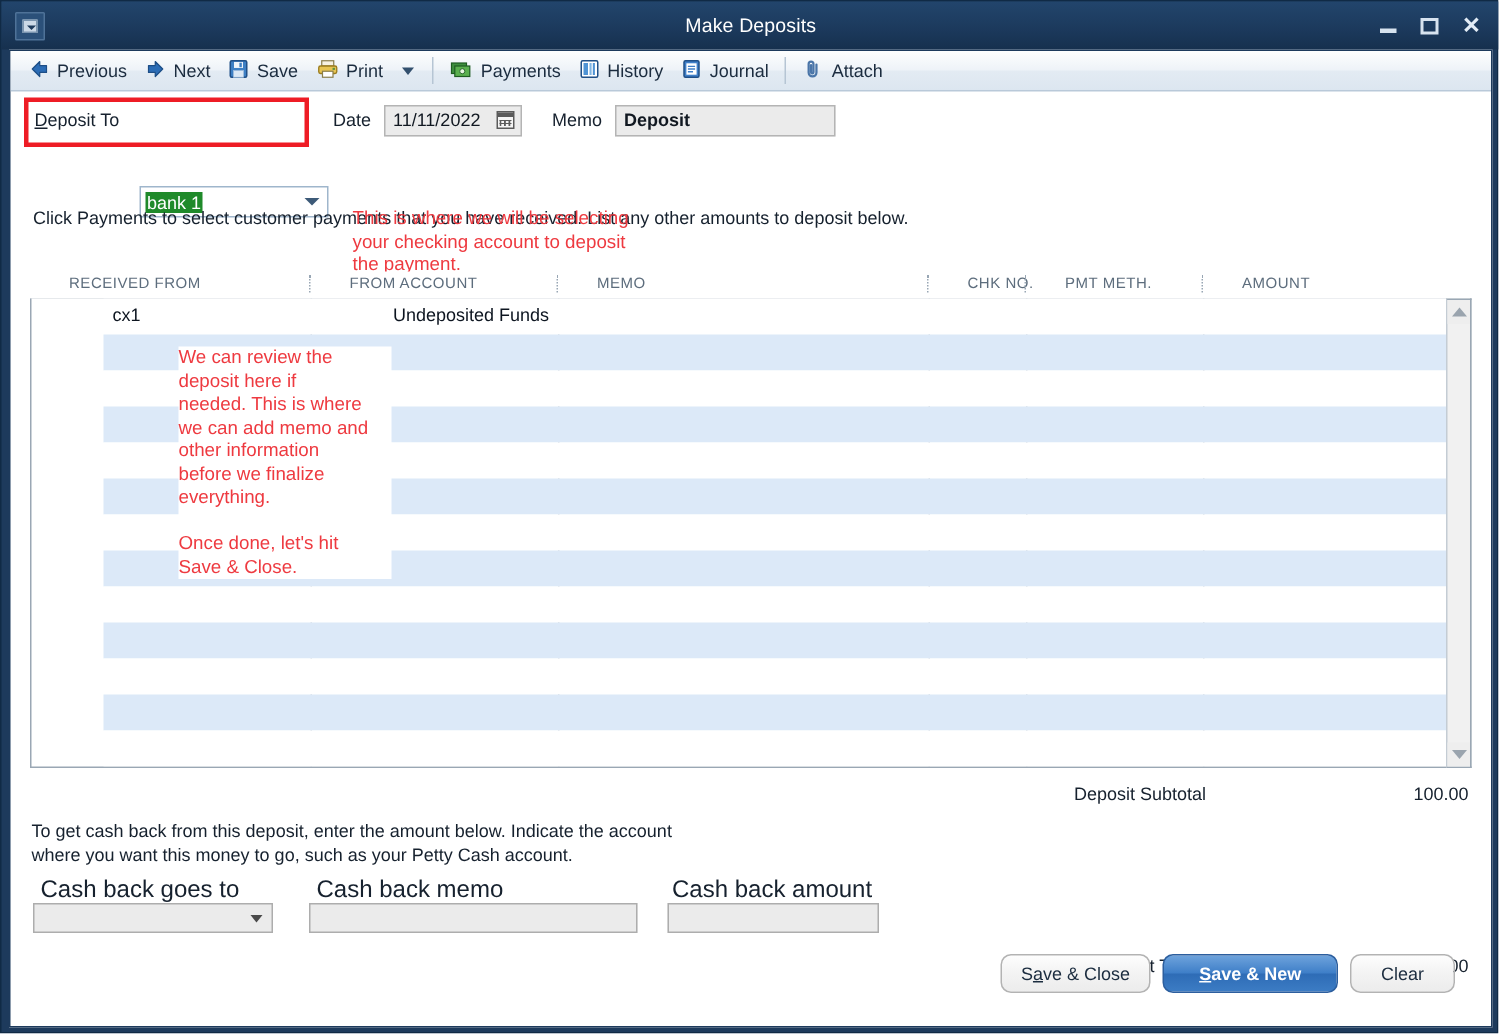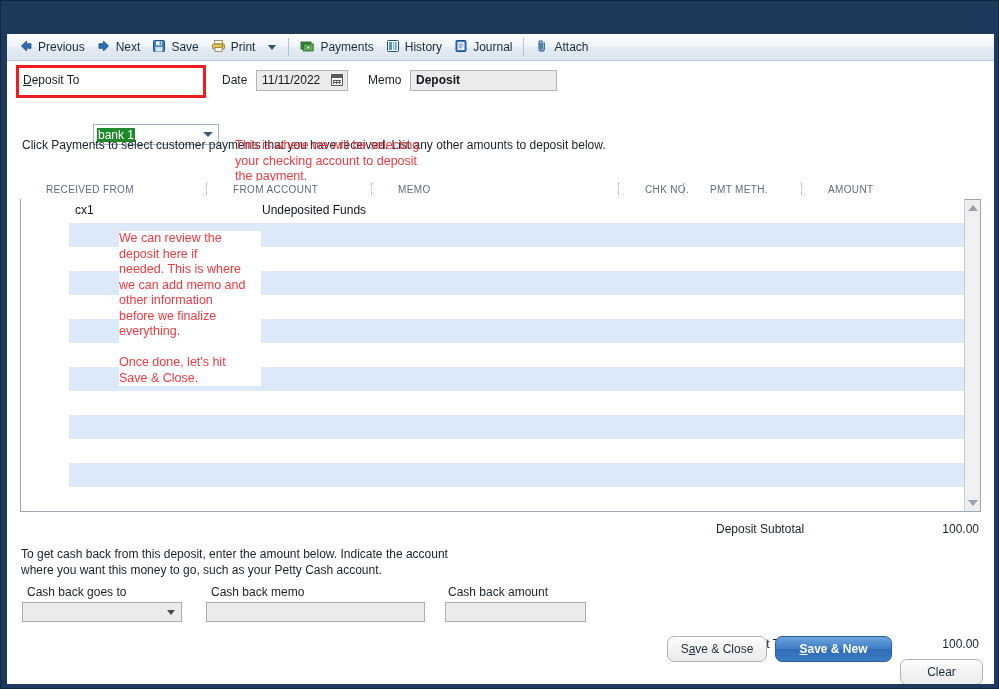--- a/index.html
+++ b/index.html
@@ -364,21 +364,21 @@
   }
 
   .cashtext {
     position: absolute;
     left: 14px; top: 512px;
     font-size: 12px;
     color: #16212e;
     line-height: 16px;
   }
 
-  .cb-lbl { position: absolute; font-size: 12px; color: #16212e; }
+  .cb-lbl { position: absolute; font-size: 16px; color: #16212e; }
   .cb-field {
     position: absolute;
     box-sizing: border-box;
     background: #ebebeb;
     border: 1px solid #adadad;
     height: 20px;
   }
   .cb-field .cb-caret {
     position: absolute; right: 6px; top: 7px;
     width: 0; height: 0;
@@ -420,20 +420,37 @@
     font-weight: bold;
   }
   .btn u { text-decoration: underline; }
 </style>
 </head>
 <body>
 
 <div id="app">
   <div class="window">
 
+    <div class="titlebar">
+      <div class="sysmenu">
+        <div class="glyph"></div>
+      </div>
+      <div class="title-text">Make Deposits</div>
+      <div class="winbtns">
+        <div class="winbtn">
+            <div class="min-g"></div>
+          </div>
+        <div class="winbtn">
+            <div class="max-g"></div>
+          </div>
+        <div class="winbtn">
+            <span class="close-g">✕</span>
+          </div>
+      </div>
+    </div>
 
     <div class="client">
 
       <div class="toolbar">
 
         <div class="tb-item">
           <span class="ico">
             <svg width="14" height="14" viewBox="0 0 14 14">
               <path d="M7.5 2 L2.5 7 L7.5 12 L7.5 9.3 L12 9.3 L12 4.7 L7.5 4.7 Z" fill="#2b6cb5" stroke="#1d4e86" stroke-width="0.8" stroke-linejoin="round"></path>
             </svg>
@@ -647,19 +664,19 @@
 
       <span class="total-lbl">Deposit Total</span>
       <span class="total-val">100.00</span>
 
       <div class="btn" style="left:660px; top:602px; width:100px;">
         <span>S<u>a</u>ve &amp; Close</span>
       </div>
       <div class="btn primary" style="left:768px; top:602px; width:117px;">
         <span><u>S</u>ave &amp; New</span>
       </div>
-      <div class="btn" style="left:893px; top:602px; width:83px;margin-top:23px;">
+      <div class="btn" style="left:893px; top:602px; width:70px;">
         <span>Clear</span>
       </div>
 
     </div>
   </div>
 </div>
 
 </body></html>

